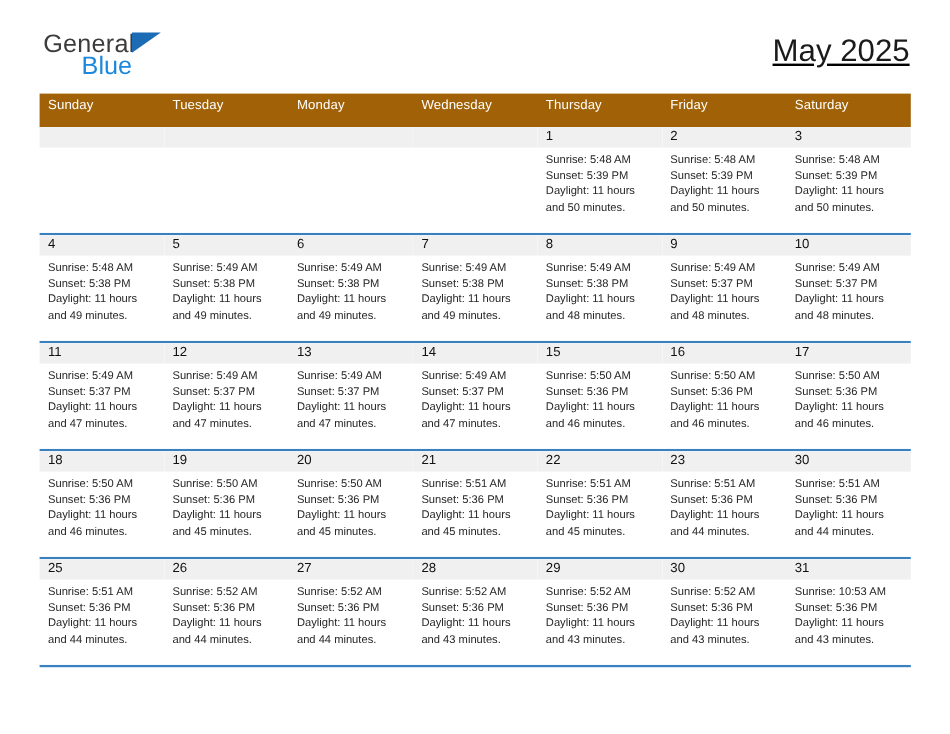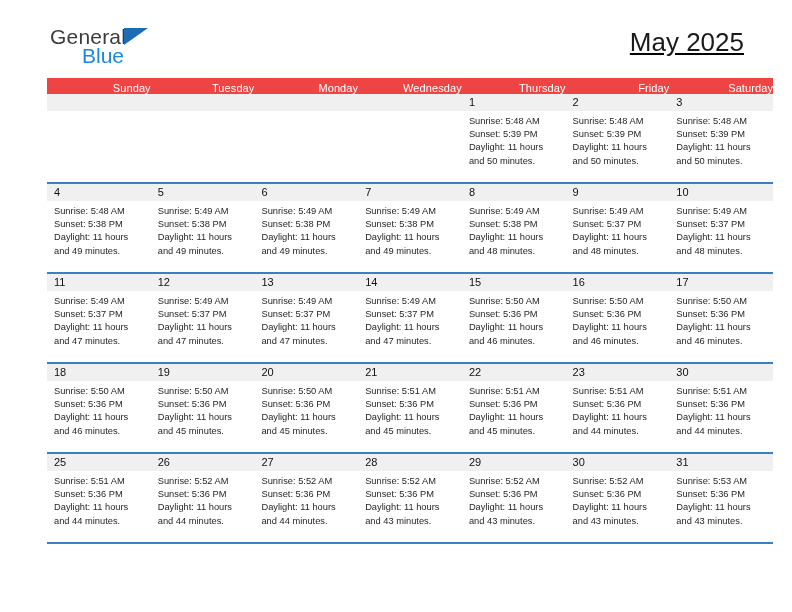--- a/index.html
+++ b/index.html
@@ -3,21 +3,21 @@
 <meta charset="utf-8">
 <style>
   * { box-sizing: border-box; margin: 0; padding: 0; }
   html, body {
     width: 792px; height: 612px;
     background: #ffffff;
     font-family: "Liberation Sans", sans-serif;
     color: #000000;
     overflow: hidden;
   }
-  .page { position: relative; width: 792px; height: 612px; padding: 0 47px; }
+  .page { position: relative; width: 792px; height: 612px; padding: 0 33px; }
 
   
   .topbar {
     display: flex; align-items: flex-start; justify-content: space-between;
     padding-top: 26px; height: 78px;
   }
   .logo { position: relative; width: 150px; padding-left: 3px; }
   .logo-general {
     font-size: 21px; color: #3c3c3c; letter-spacing: .2px;
     line-height: 22px; display: inline-block;
@@ -31,21 +31,21 @@
   .logo-blue {
     font-size: 21px; color: #1b87dd; line-height: 21px;
     display: block; margin-left: 32px; margin-top: -3px;
   }
   .titlewrap { text-align: right; padding-right: 1px; text-decoration: underline; }
   .cal-title { font-size: 26px; font-weight: normal; color: #1a1a1a; line-height: 32px; }
   .cal-sub { font-size: 14px; color: #1a1a1a; margin-top: 7px; line-height: 17px; }
 
   
   .calendar { width: 726px; }
-  .weekdays { display: flex; background: #ef4444; height: 16px; text-align: right; }
+  .weekdays { display: flex; background: #a16207; height: 28px; }
   .weekday {
     flex: 1 1 0; color: #ffffff; font-size: 11px;
     line-height: 20px; padding-left: 7px; letter-spacing: .1px;
   }
   .week {
     display: flex;
     border-top: 2px solid #3980c0;
   }
   .week:first-of-type { border-top: none; }
   .cell {
@@ -402,21 +402,21 @@
             <div class="lines">
               <div class="line">Sunrise: 5:52 AM</div>
               <div class="line">Sunset: 5:36 PM</div>
               <div class="line">Daylight: 11 hours</div>
               <div class="line">and 43 minutes.</div>
             </div>
           </div>
           <div class="cell">
             <div class="daynum-band">31</div>
             <div class="lines">
-              <div class="line">Sunrise: 5:53 AM</div>
+              <div class="line">Sunrise: 10:53 AM</div>
               <div class="line">Sunset: 5:36 PM</div>
               <div class="line">Daylight: 11 hours</div>
               <div class="line">and 43 minutes.</div>
             </div>
           </div>
         </div>
       </div>
     <div class="cal-bottom"></div>
   </div>
 

